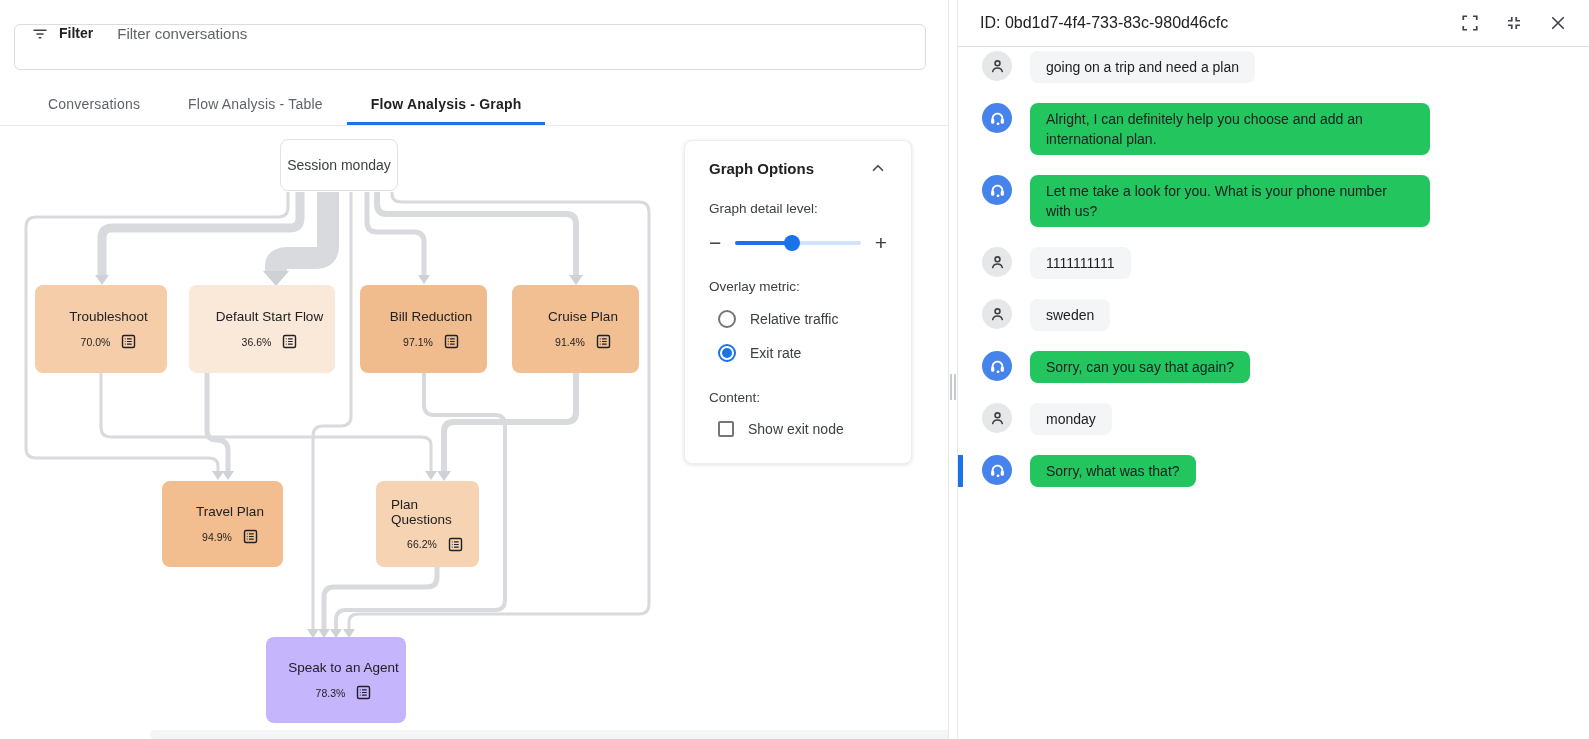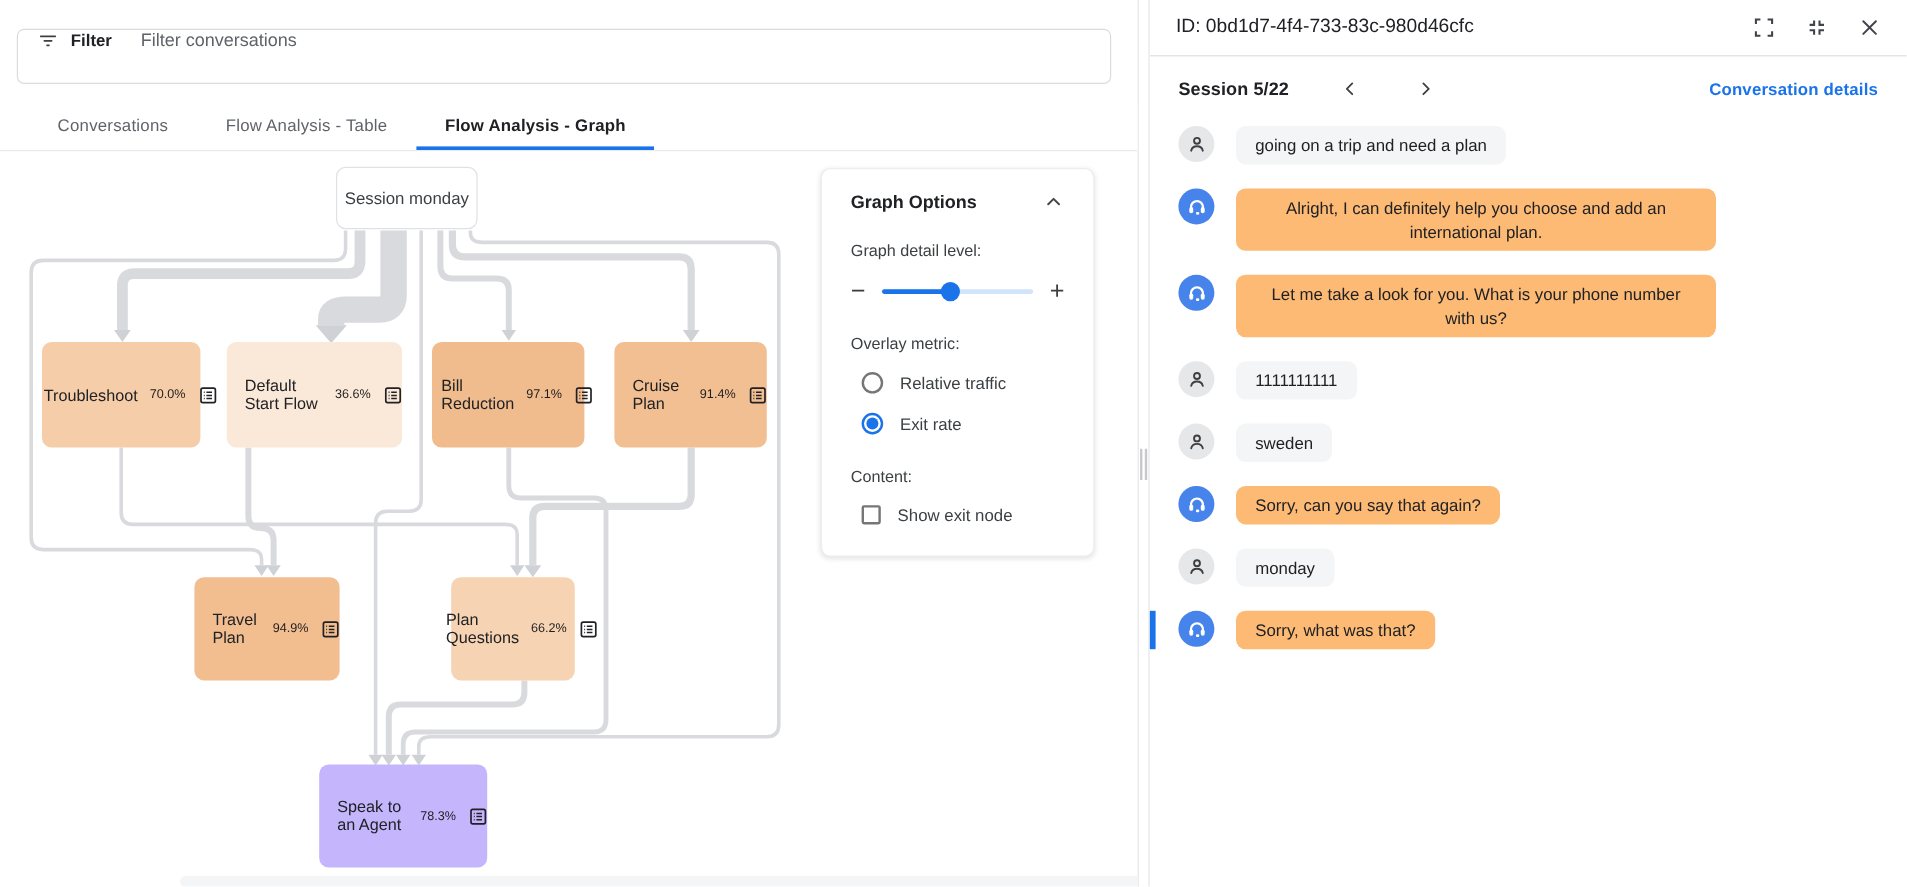--- a/index.html
+++ b/index.html
@@ -19,21 +19,21 @@
   .filter-input::placeholder { color:#5f6368; opacity:1; }
 
   .tabs { position:absolute; left:0; top:86px; width:948px; height:40px;
     border-bottom:1px solid #e8eaed; display:flex; align-items:stretch; padding-left:24px; z-index:5; background:#fff; }
   .tab { display:flex; align-items:center; padding:0 24px; font-size:14px; color:#5f6368;
     cursor:pointer; letter-spacing:.2px; border-bottom:3px solid transparent; }
   .tab.active { color:#202124; font-weight:bold; border-bottom-color:#1a73e8; }
 
   .edges { position:absolute; left:0; top:0; width:948px; height:739px; z-index:1; }
 
-  .fnode { position:absolute; z-index:2; display:flex; flex-direction:row; align-items:center;
+  .fnode { position:absolute; z-index:2; display:flex; flex-direction:column; align-items:center;
     justify-content:center; gap:10px; border-radius:8px; cursor:pointer;padding-left:15px; }
   .fnode-title { font-size:13.5px; color:#202124; }
   .fnode-stats { display:flex; align-items:center; gap:11px; }
   .fnode-rate { font-size:10.5px; color:#1f1f1f; }
   .start-node { position:absolute; left:280px; top:139px; width:118px; height:52px; z-index:2;
     background:#fff; border:1px solid #dfe1e5; border-radius:8px; display:flex; align-items:center;
     justify-content:center; font-size:14px; color:#3c4043; }
 
   .graph-options { position:absolute; left:684px; top:140px; width:228px; z-index:3;
     background:#fff; border:1px solid #ebedf0; border-radius:8px;
@@ -85,21 +85,21 @@
   .messages { flex:1; padding:4px 24px 0; overflow:hidden; }
   .msg-row { position:relative; display:flex; align-items:flex-start; gap:18px; margin-bottom:20px; }
   .avatar { width:30px; height:30px; border-radius:50%; flex:0 0 30px; display:flex;
     align-items:center; justify-content:center; }
   .msg-row.user .avatar { background:#e6e7e9; }
   .msg-row.agent .avatar { background:#4683ea; }
   .avatar svg { width:19px; height:19px; }
   .bubble { border-radius:8px; padding:6px 16px; font-size:14px; line-height:20px;
     color:#202124; max-width:400px; }
   .msg-row.user .bubble { background:#f4f5f6; }
-  .msg-row.agent .bubble { background:#fdba74;text-align:center; }
+  .msg-row.agent .bubble { background:#22c55e; }
   .msg-row.highlighted::before { content:''; position:absolute; left:-24px; top:0; bottom:0;
     width:5px; background:#1a73e8; }
 </style>
 </head>
 <body>
 
 <div class="app">
 
   <section class="left-panel">
 
@@ -290,30 +290,20 @@
         </svg>
         <svg class="hicon" viewBox="0 0 24 24" fill="none" stroke="currentColor" stroke-width="2.3" stroke-linejoin="miter">
           <path d="M9 4v5H4 M15 4v5h5 M20 15h-5v5 M4 15h5v5"></path>
         </svg>
         <svg class="hicon" viewBox="0 0 24 24" fill="none" stroke="currentColor" stroke-width="2.2" stroke-linecap="round">
           <path d="M5 5l14 14M19 5L5 19"></path>
         </svg>
       </div>
     </header>
 
-    <div class="session-row">
-      <span class="session-label">Session 5/22</span>
-      <svg class="nav-chevron chev-left" viewBox="0 0 24 24" fill="none" stroke="currentColor" stroke-width="2" stroke-linecap="round" stroke-linejoin="round">
-        <polyline points="14.5 6 8.5 12 14.5 18"></polyline>
-      </svg>
-      <svg class="nav-chevron chev-right" viewBox="0 0 24 24" fill="none" stroke="currentColor" stroke-width="2" stroke-linecap="round" stroke-linejoin="round">
-        <polyline points="9.5 6 15.5 12 9.5 18"></polyline>
-      </svg>
-      <a class="details-link">Conversation details</a>
-    </div>
 
     <div class="messages" id="messages">
         <div class="msg-row user">
     <div class="avatar">
       <svg class="av-user" viewBox="0 0 24 24" fill="none" stroke="#3c4043" stroke-width="2" stroke-linecap="round">
         <circle cx="12" cy="8" r="3.1"></circle>
         <path d="M5.9 18.4c.7-3.1 3.2-4.6 6.1-4.6s5.4 1.5 6.1 4.6"></path>
       </svg>
 
     </div>

